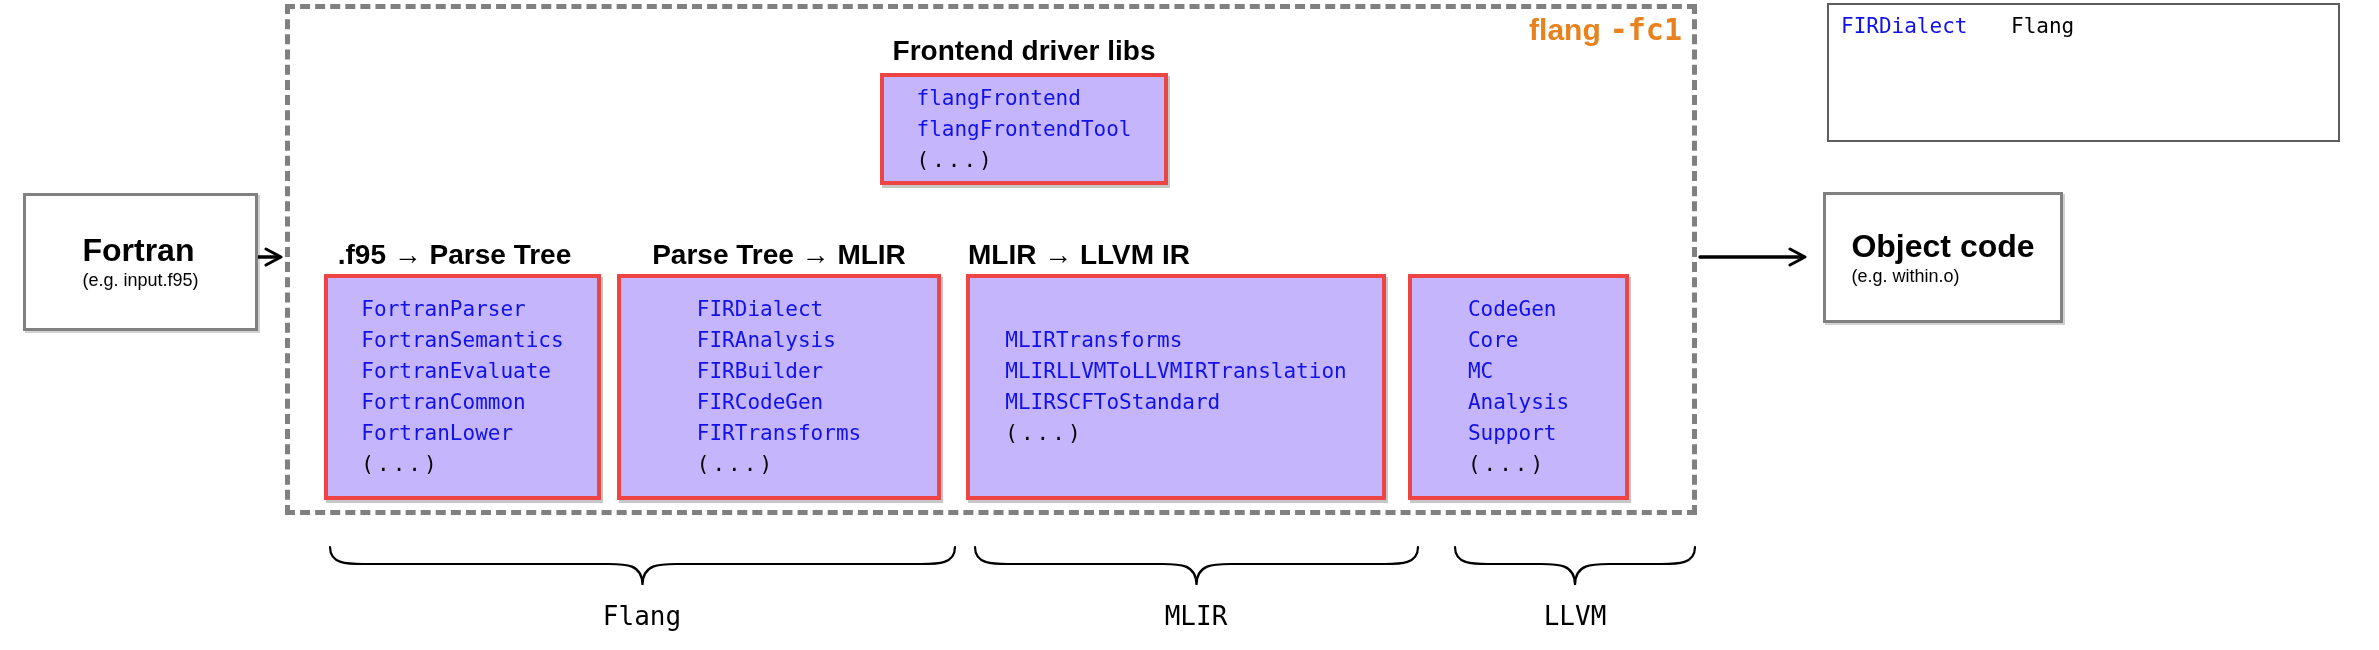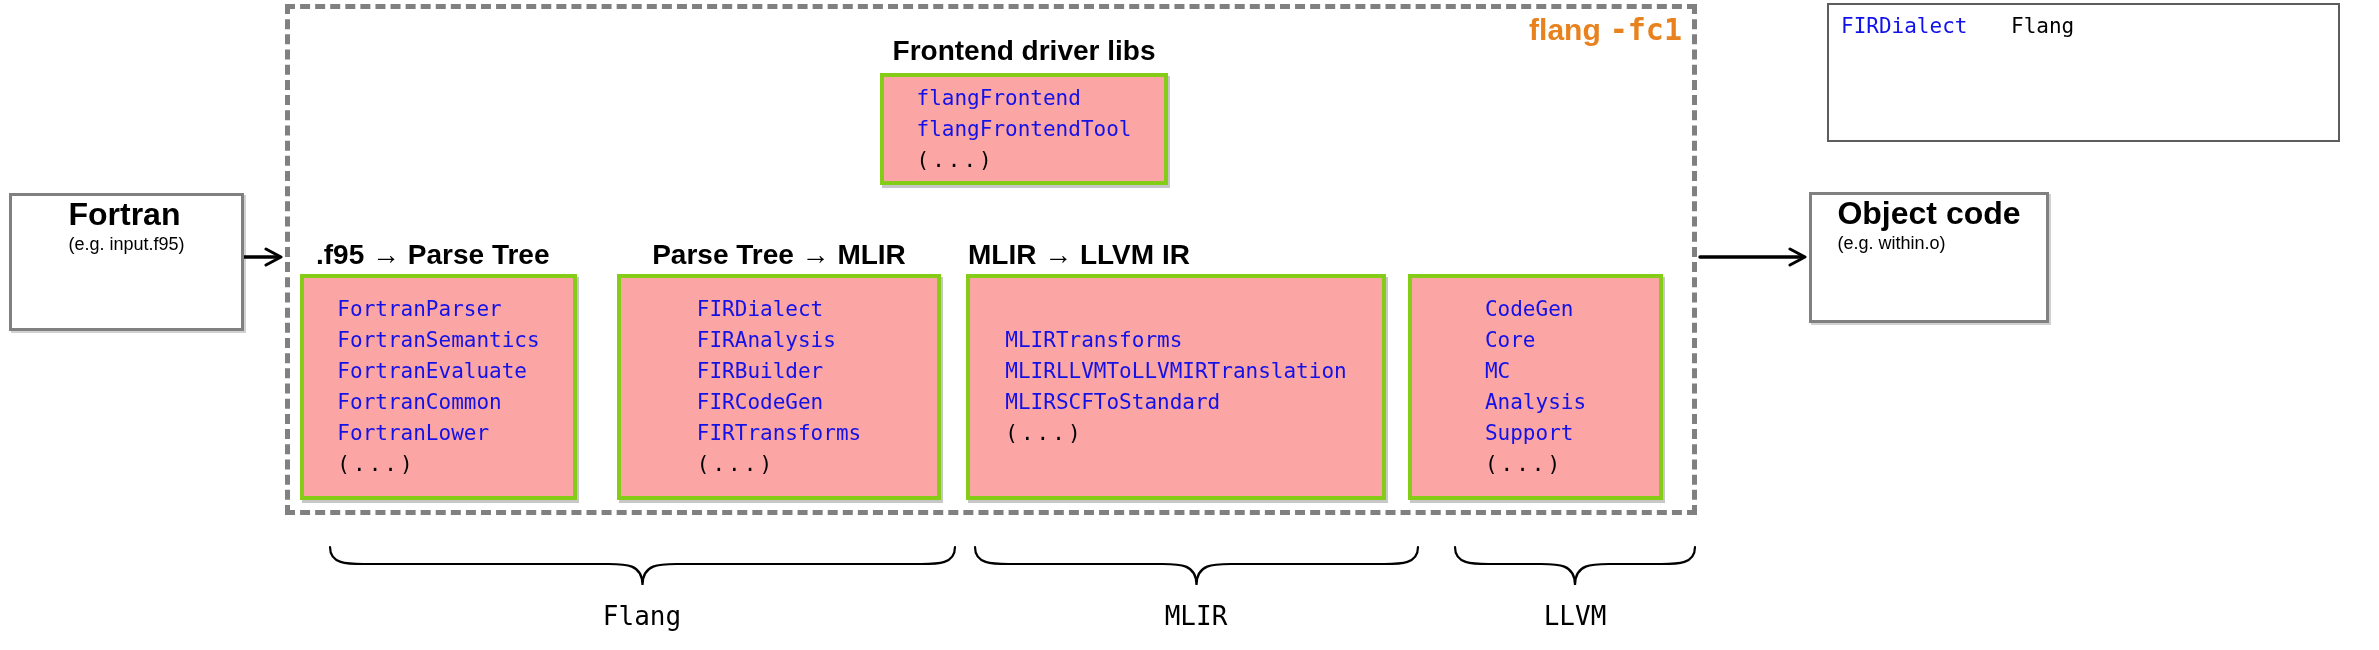--- a/index.html
+++ b/index.html
@@ -7,21 +7,21 @@
     position:relative;width:2379px;height:650px;background:#fff;overflow:hidden;
     font-family:"Liberation Sans",sans-serif;color:#000;
   }
   .mono{font-family:"DejaVu Sans Mono",monospace;}
   svg.overlay{position:absolute;left:0;top:0;width:2379px;height:650px;pointer-events:none;}
 
   
   .endbox{
     position:absolute;background:#fff;border:3px solid var(--border_gray);
     box-shadow:2px 2px 0 rgba(0,0,0,.18);
-    display:flex;justify-content:center;
+    display:flex;align-items:center;justify-content:center;margin-left:14px;
   }
   .endbox-inner{text-align:left;}
   .endbox-title{font-size:32px;font-weight:bold;line-height:36px;}
   .endbox-sub{font-size:18px;line-height:24px;}
 
   
   .dashedbox{
     position:absolute;left:285px;top:4px;width:1412px;height:511px;
     border:5px dashed var(--border_gray);box-sizing:border-box;background:transparent;
   }
@@ -32,21 +32,21 @@
   .flang-label .flag{font-family:"DejaVu Sans Mono",monospace;margin-left:9px;}
 
   
   .hdr{
     position:absolute;font-size:28px;font-weight:bold;line-height:34px;
     white-space:nowrap;
   }
 
   
   .libbox{
-    position:absolute;background:#fca5a5;border:4px solid #84cc16;box-sizing:border-box;
+    position:absolute;background:#c4b5fd;border:4px solid #ef4444;box-sizing:border-box;
     box-shadow:2px 3px 0 rgba(0,0,0,.22);
     display:flex;align-items:center;justify-content:center;
   }
   .libcol{text-align:left;}
   .lib{font-size:21px;line-height:31px;color:var(--library_blue);white-space:pre;}
   .more{font-size:21px;line-height:31px;color:#000;letter-spacing:3px;}
 
   
   .group-label{
     position:absolute;top:599px;width:220px;text-align:center;
@@ -105,22 +105,22 @@
 
   <div class="hdr" style="left:880px;top:34px;width:288px;text-align:center;">Frontend driver libs</div>
   <div class="libbox" style="left:880px;top:73px;width:288px;height:112px;">
     <div class="libcol">
       <div class="lib mono">flangFrontend</div>
       <div class="lib mono">flangFrontendTool</div>
       <div class="more mono">(...)</div>
     </div>
   </div>
 
-  <div class="hdr" style="left:316px;top:238px;width:277px;text-align:left;">.f95 → Parse Tree</div>
-  <div class="libbox" style="left:300px;top:274px;width:277px;height:226px;">
+  <div class="hdr" style="left:316px;top:238px;width:277px;text-align:center;">.f95 → Parse Tree</div>
+  <div class="libbox" style="left:324px;top:274px;width:277px;height:226px;">
     <div class="libcol">
       <div class="lib mono">FortranParser</div>
       <div class="lib mono">FortranSemantics</div>
       <div class="lib mono">FortranEvaluate</div>
       <div class="lib mono">FortranCommon</div>
       <div class="lib mono">FortranLower</div>
       <div class="more mono">(...)</div>
     </div>
   </div>
 
@@ -139,21 +139,21 @@
   <div class="hdr" style="left:968px;top:238px;width:420px;text-align:left;">MLIR → LLVM IR</div>
   <div class="libbox" style="left:966px;top:274px;width:420px;height:226px;">
     <div class="libcol">
       <div class="lib mono">MLIRTransforms</div>
       <div class="lib mono">MLIRLLVMToLLVMIRTranslation</div>
       <div class="lib mono">MLIRSCFToStandard</div>
       <div class="more mono">(...)</div>
     </div>
   </div>
 
-  <div class="libbox" style="left:1408px;top:274px;width:255px;height:226px;">
+  <div class="libbox" style="left:1408px;top:274px;width:221px;height:226px;">
     <div class="libcol">
       <div class="lib mono">CodeGen</div>
       <div class="lib mono">Core</div>
       <div class="lib mono">MC</div>
       <div class="lib mono">Analysis</div>
       <div class="lib mono">Support</div>
       <div class="more mono">(...)</div>
     </div>
   </div>
 

